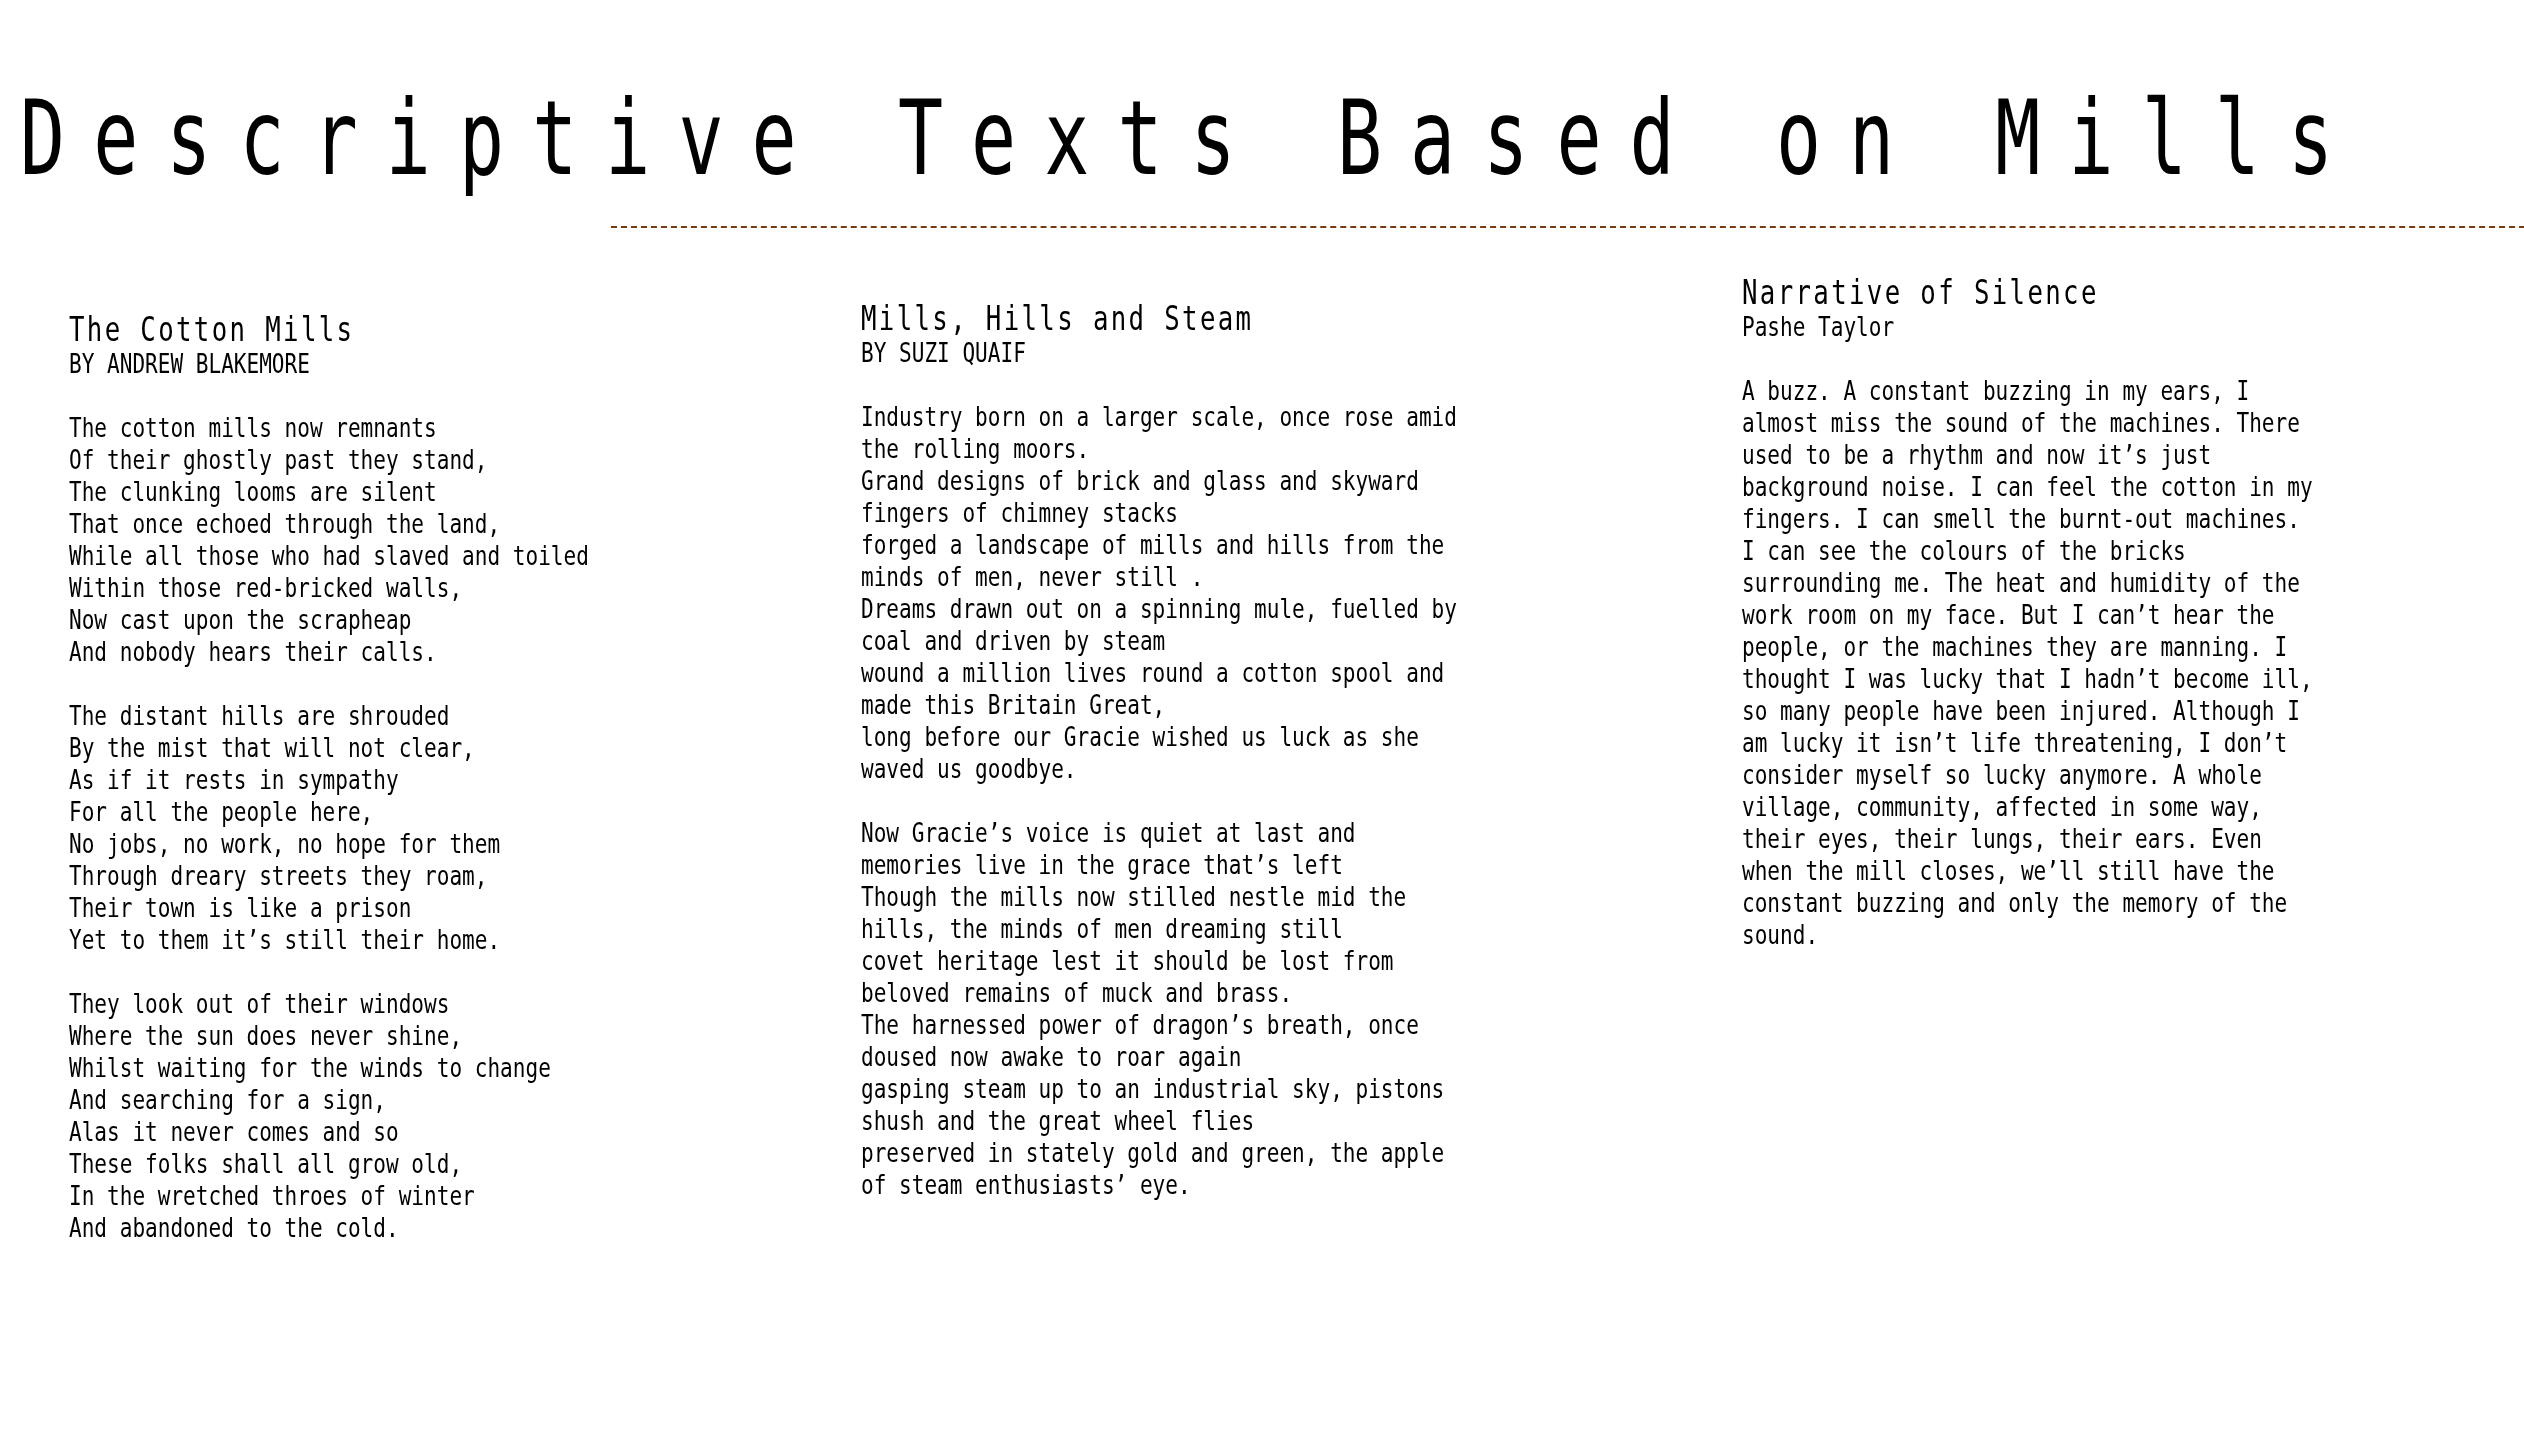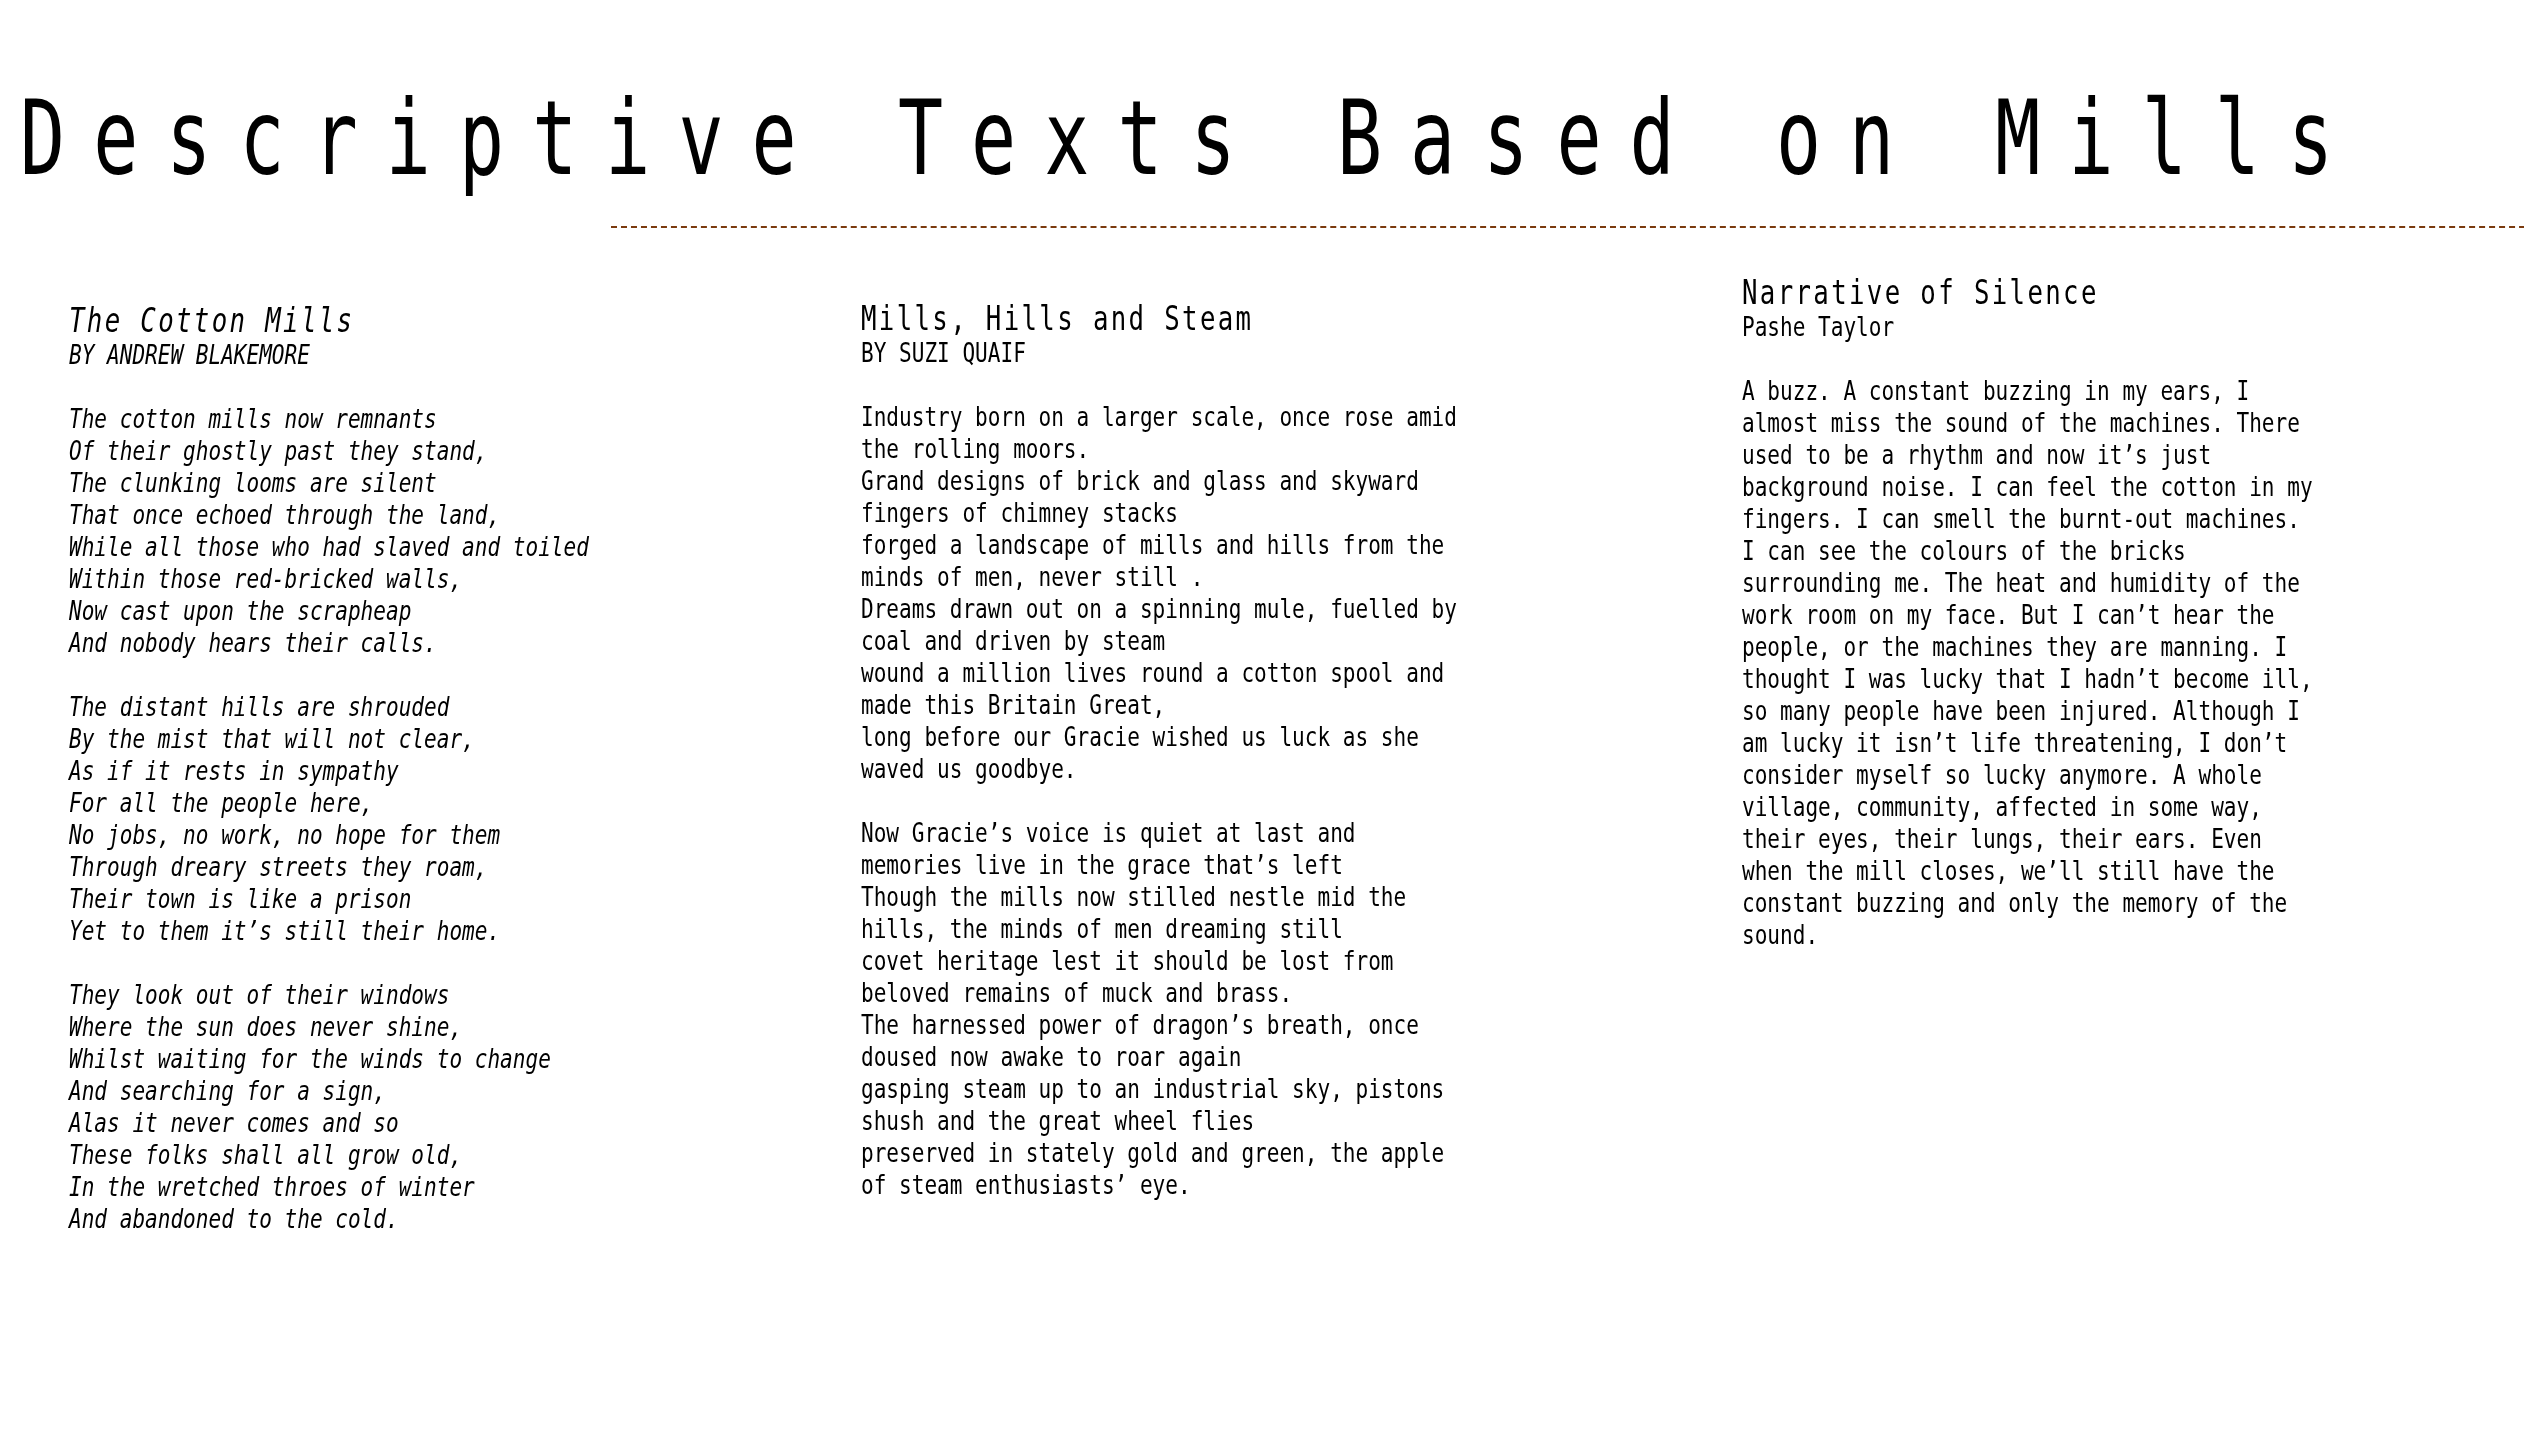--- a/index.html
+++ b/index.html
@@ -34,21 +34,21 @@
     left: 611px;
     right: 0;
     top: 226px;
     height: 0;
     border-top: 2px dashed #7a3a0e;
   }
   .column {
     position: absolute;
     top: 0;
   }
-  .col-1 { left: 69px; top: 303px; width: 732px; font-style: italic; }
+  .col-1 { left: 69px; top: 312px; width: 732px; }
   .col-2 { left: 861px; top: 301px; width: 757px; }
   .col-3 { left: 1742px; top: 275px; width: 757px; }
 
   .col-inner {
     transform: scaleX(0.78);
     transform-origin: left top;
     width: 959px;
   }
   .text-title {
     font-size: 33px;

